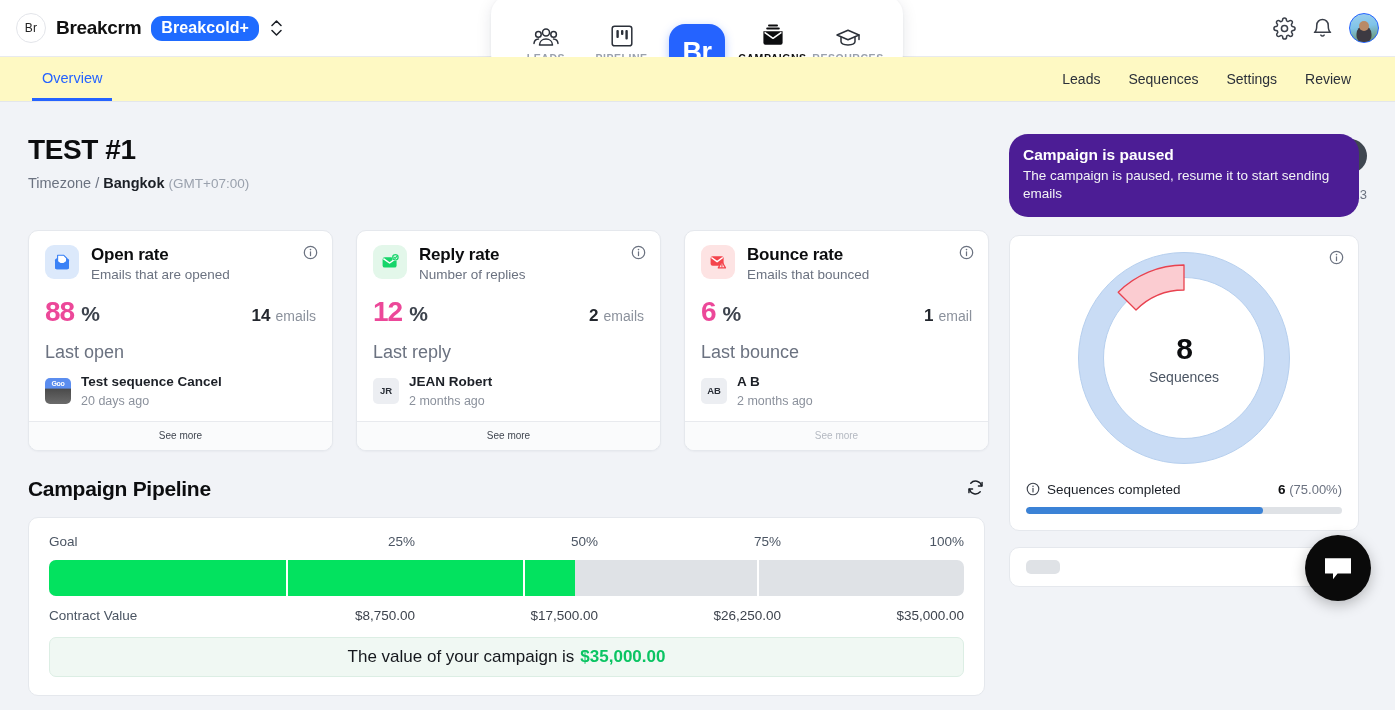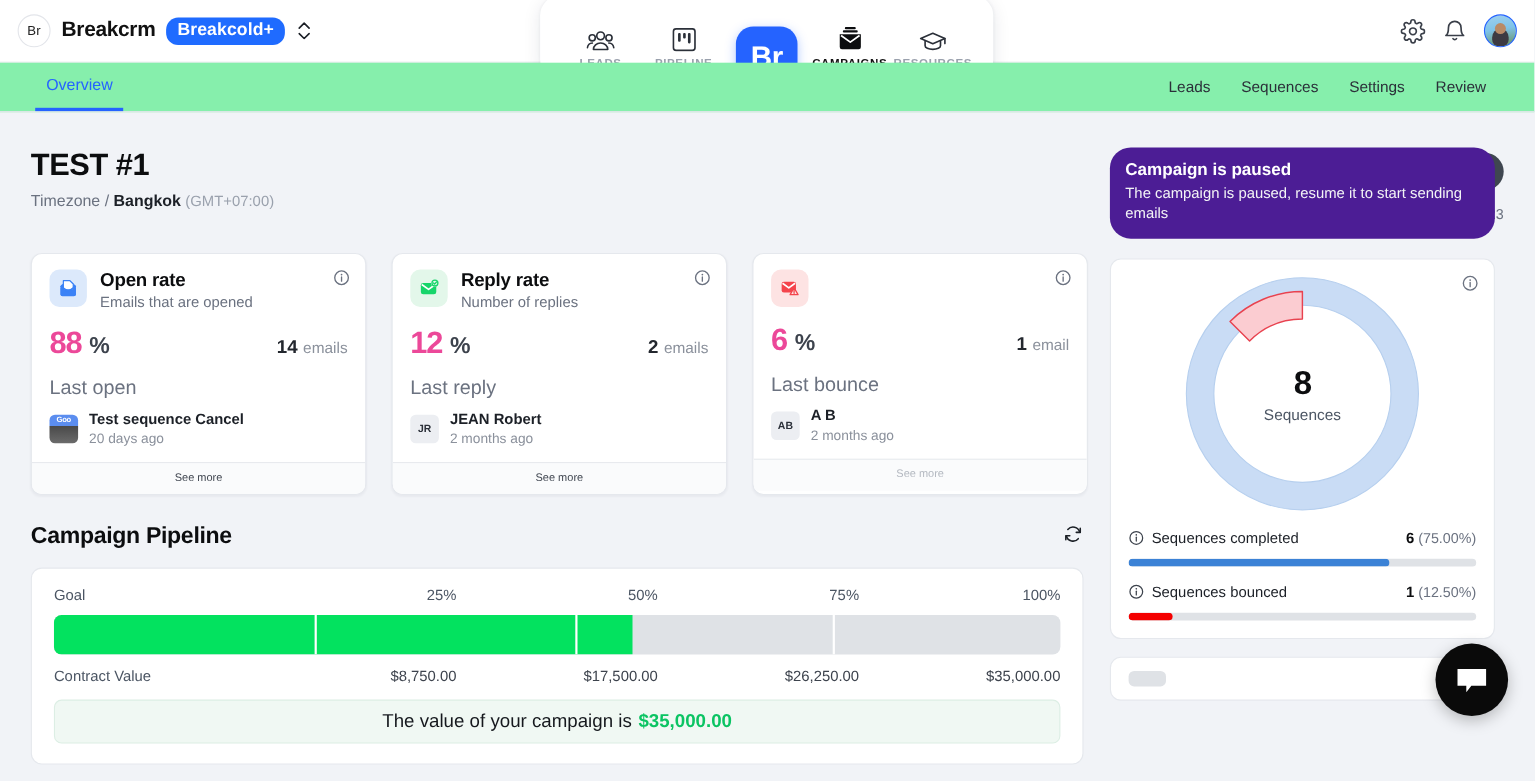--- a/index.html
+++ b/index.html
@@ -87,21 +87,21 @@
   }
   .user-avatar::before {
     content:""; position:absolute; left:50%; top:26%;
     transform: translateX(-50%);
     width: 10px; height: 10px; border-radius: 50%;
     background:#b98a66; z-index:2;
   }
 
   
   .tabbar {
-    height: 45px; background: #86efac;
+    height: 45px; background: #fef9c3;
     border-bottom: 1px solid #e3e6eb;
     display: flex; align-items: stretch;
     padding: 0 34px 0 32px;
     position: relative;
     justify-content: center;
   }
   .tab-left { display: flex; align-items: stretch; }
   .tab-main {
     display: flex; align-items: center; padding: 0 10px;
     font-size: 14.5px; color: #2563ff; font-weight: 500;
@@ -487,20 +487,24 @@
         <div class="card-head">
           <span class="card-ico ico-red">
             <svg width="20" height="20" viewBox="0 0 20 20">
               <rect x="2.6" y="4.2" width="13" height="9.6" rx="2" fill="#f4444c"></rect>
               <path d="M3.4 5.5l5.7 4.2 5.7-4.2" fill="none" stroke="#fff" stroke-width="1.5" stroke-linejoin="round"></path>
               <path d="M13.9 9.6l3.6 6.3h-7.2z" fill="#fde3e3" stroke="#f4444c" stroke-width="1.2" stroke-linejoin="round"></path>
               <path d="M13.9 11.7v2.1" stroke="#f4444c" stroke-width="1.2" stroke-linecap="round"></path>
               <circle cx="13.9" cy="14.9" r=".65" fill="#f4444c"></circle>
             </svg>
           </span>
+          <div>
+            <div class="card-title">Bounce rate</div>
+            <div class="card-sub">Emails that bounced</div>
+          </div>
         </div>
         <div class="stat-row">
           <span class="stat-big">6</span>
           <span class="stat-pct">%</span>
           <span class="stat-right">
             <span class="stat-count">1</span>
             <span class="stat-unit">email</span>
           </span>
         </div>
         <div class="last-label">Last bounce</div>
@@ -598,39 +602,20 @@
           <span class="legend-val">
             <b>6</b>
             <span>(75.00%)</span>
           </span>
         </div>
         <div class="legend-bar">
           <div class="legend-fill" id="legendFill0" style="width: 75%; background: rgb(59, 130, 214);"></div>
         </div>
       </div>
 
-      <div>
-        <div class="legend-row">
-          <span>
-            <svg width="14" height="14" viewBox="0 0 16 16" fill="none" stroke="#3d434d" stroke-width="1.3">
-              <circle cx="8" cy="8" r="6.6"></circle>
-                <path d="M8 7.3v4" stroke-linecap="round"></path>
-                <circle cx="8" cy="4.9" r=".85" fill="#3d434d" stroke="none"></circle>
-            </svg>
-          </span>
-          <span class="legend-name">Sequences bounced</span>
-          <span class="legend-val">
-            <b>1</b>
-            <span>(12.50%)</span>
-          </span>
-        </div>
-        <div class="legend-bar">
-          <div class="legend-fill" id="legendFill1" style="width: 12.5%; background: rgb(244, 0, 0);"></div>
-        </div>
-      </div>
     </div>
 
     <div class="partial-card">
       <div class="partial-pill"></div>
     </div>
 
     <div class="chat-fab">
       <svg width="30" height="26" viewBox="0 0 30 26">
         <path d="M2 3.2h26v15.2H14.6L10 24.3v-5.9H2z" fill="#fff"></path>
       </svg>

